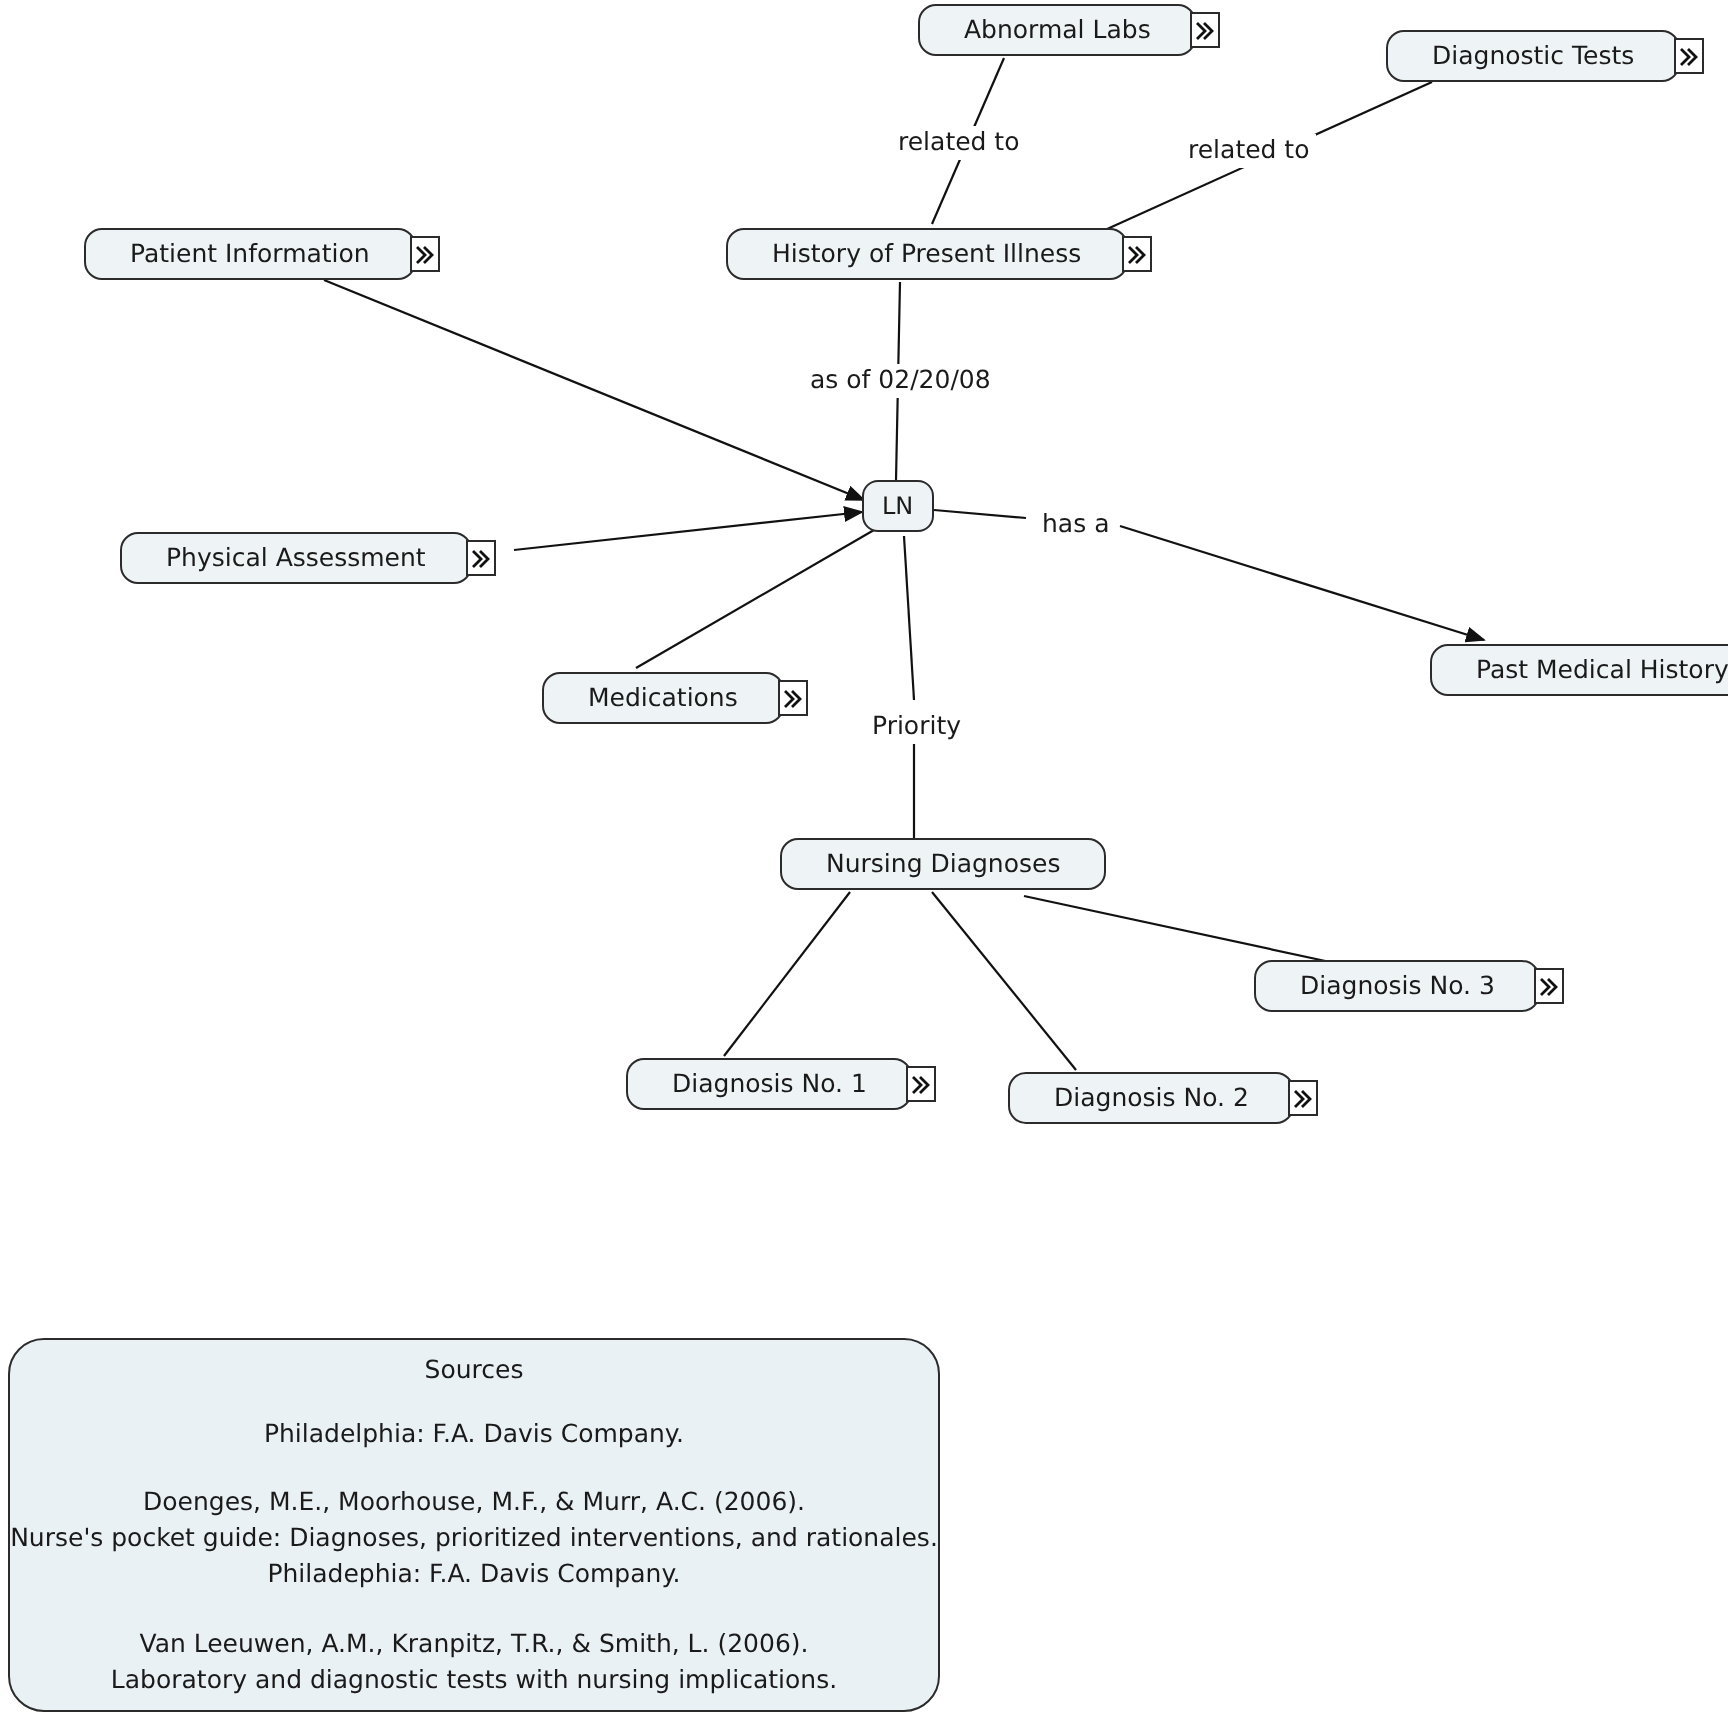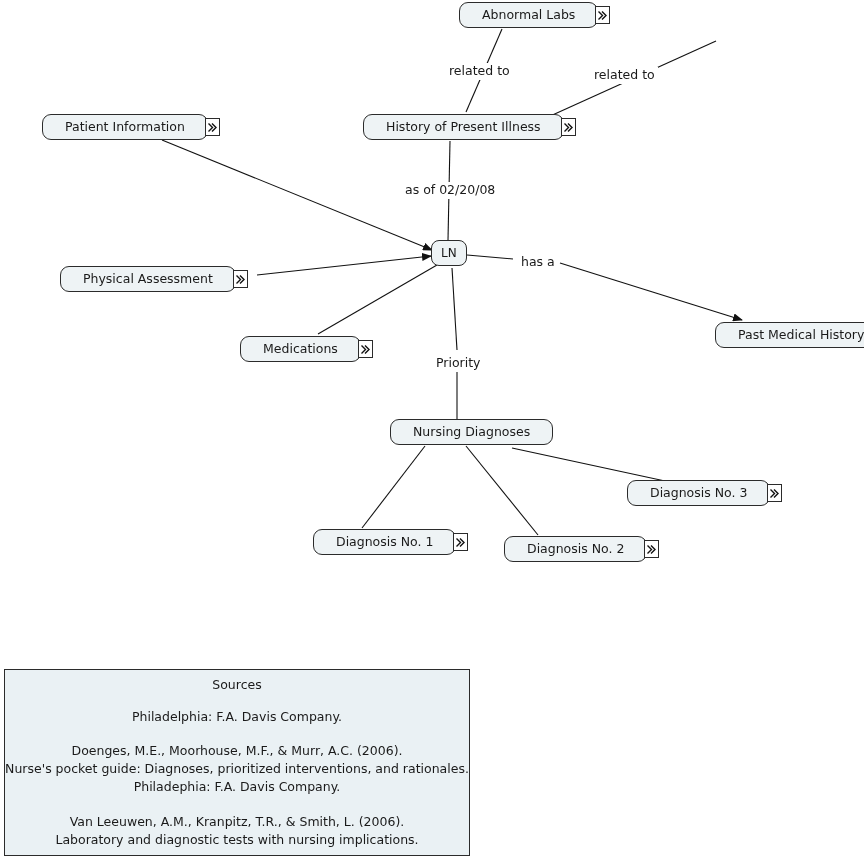--- a/index.html
+++ b/index.html
@@ -88,21 +88,21 @@
 
   #sources-box {
     position: absolute;
     left: 4px;
     top: 669px;
     width: 466px;
     height: 187px;
     box-sizing: border-box;
     background: #eaf1f4;
     border: 1px solid #2b2b2b;
-    border-radius: 0;
+    border-radius: 18px;
     z-index: 3;
     padding-top: 7px;
     text-align: center;
     font-size: 12.5px;
     color: #1a1a1a;
   }
   .src-title {
     font-size: 12.5px;
     margin-bottom: 16px;
   }
@@ -156,20 +156,31 @@
       <span class="node-label">Abnormal Labs</span>
     </div>
     <div class="chev">
       <svg width="11" height="11" viewBox="0 0 11 11">
           <path d="M1.5 1.5 L5.5 5.5 L1.5 9.5" fill="none" stroke="#111" stroke-width="1.4"></path>
           <path d="M5 1.5 L9 5.5 L5 9.5" fill="none" stroke="#111" stroke-width="1.4"></path>
         </svg>
     </div>
   </div>
 
+  <div class="node" style="left:693px; top:15px;">
+    <div class="node-box">
+      <span class="node-label">Diagnostic Tests</span>
+    </div>
+    <div class="chev">
+      <svg width="11" height="11" viewBox="0 0 11 11">
+          <path d="M1.5 1.5 L5.5 5.5 L1.5 9.5" fill="none" stroke="#111" stroke-width="1.4"></path>
+          <path d="M5 1.5 L9 5.5 L5 9.5" fill="none" stroke="#111" stroke-width="1.4"></path>
+        </svg>
+    </div>
+  </div>
 
   <div class="node" style="left:42px; top:114px;">
     <div class="node-box">
       <span class="node-label">Patient Information</span>
     </div>
     <div class="chev">
       <svg width="11" height="11" viewBox="0 0 11 11">
           <path d="M1.5 1.5 L5.5 5.5 L1.5 9.5" fill="none" stroke="#111" stroke-width="1.4"></path>
           <path d="M5 1.5 L9 5.5 L5 9.5" fill="none" stroke="#111" stroke-width="1.4"></path>
         </svg>
@@ -199,21 +210,21 @@
       <span class="node-label">Physical Assessment</span>
     </div>
     <div class="chev">
       <svg width="11" height="11" viewBox="0 0 11 11">
           <path d="M1.5 1.5 L5.5 5.5 L1.5 9.5" fill="none" stroke="#111" stroke-width="1.4"></path>
           <path d="M5 1.5 L9 5.5 L5 9.5" fill="none" stroke="#111" stroke-width="1.4"></path>
         </svg>
     </div>
   </div>
 
-  <div class="node" style="left:240px; top:336px;">
+  <div class="node" style="left:271px; top:336px;">
     <div class="node-box">
       <span class="node-label">Medications</span>
     </div>
     <div class="chev">
       <svg width="11" height="11" viewBox="0 0 11 11">
           <path d="M1.5 1.5 L5.5 5.5 L1.5 9.5" fill="none" stroke="#111" stroke-width="1.4"></path>
           <path d="M5 1.5 L9 5.5 L5 9.5" fill="none" stroke="#111" stroke-width="1.4"></path>
         </svg>
     </div>
   </div>

